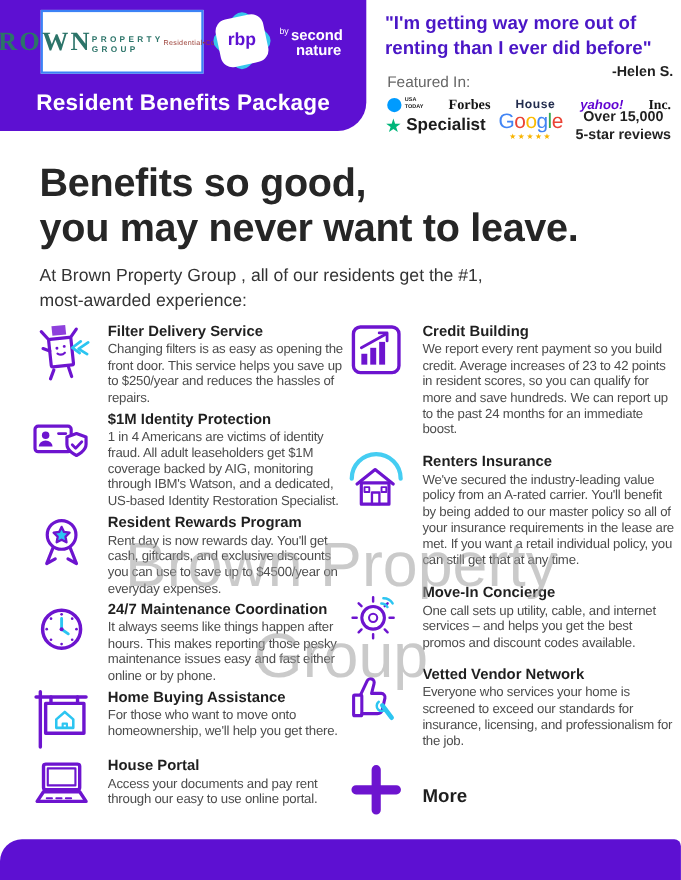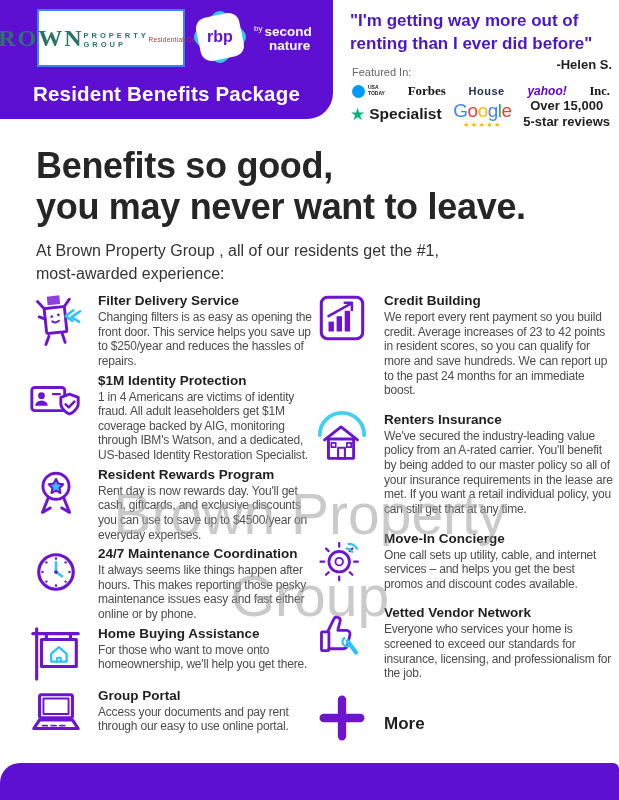--- a/index.html
+++ b/index.html
@@ -39,21 +39,21 @@
 
   .banner { position:absolute; left:0; top:82px; width:333px; text-align:center;
     color:#fff; font-size:20.5px; font-weight:800; letter-spacing:.2px; }
 
   
   .testimonial { position:absolute; left:350px; top:10px; width:262px; }
   .quote { color:#4a16c6; font-size:17px; font-weight:700; line-height:1.33; }
   .attribution { text-align:right; color:#1f1f1f; font-size:13px; font-weight:700; margin-top:2px; }
 
   .featured { position:absolute; left:352px; top:66px; width:258px; }
-  .featured-label { font-size:11px; color:#666; }
+  .featured-label { font-size:14px; color:#666; }
   .logo-row { display:flex; align-items:center; justify-content:space-between; margin-top:5px; }
   .usat { display:flex; align-items:center; gap:3px; }
   .usa-circle { width:13px; height:13px; border-radius:50%; background:#009bff; }
   .usat-text { font-size:5px; font-weight:700; color:#1a1a1a; line-height:1.15; }
   .forbes { font-family:"Liberation Serif", serif; font-weight:700; font-size:13px; color:#141414; }
   .house { font-size:11px; font-weight:800; color:#232d4e; letter-spacing:.5px; text-transform:none;text-align:right; }
   .yahoo { font-size:12px; font-weight:800; font-style:italic; color:#5f01d1; }
   .inc { font-family:"Liberation Serif", serif; font-weight:700; font-size:12.5px; color:#141414; }
 
   .reviews-row { position:absolute; left:350px; top:98px; width:260px;
@@ -264,21 +264,21 @@
   <div class="benefit">
     <div class="b-icon">
       <svg width="58" height="58" viewBox="0 0 60 60" fill="none" stroke="#6d14cf" stroke-width="3.2" stroke-linecap="round" stroke-linejoin="round">
         <rect x="13" y="9" width="34" height="24" rx="2"></rect>
         <rect x="17" y="13" width="26" height="16" stroke-width="2"></rect>
         <path d="M7,44 h46 l-6,-9 H13 Z"></path>
         <path d="M16,41 h5 M25,41 h5 M34,41 h5" stroke-width="1.8"></path>
       </svg>
     </div>
     <div class="b-text">
-      <div class="b-title">Group Portal</div>
+      <div class="b-title">House Portal</div>
       <div class="b-desc">Access your documents and pay rent through our easy to use online portal.</div>
     </div>
   </div>
 
 </div>
 
 <div class="benefits-right">
 
   <div class="benefit">
     <div class="b-icon">

